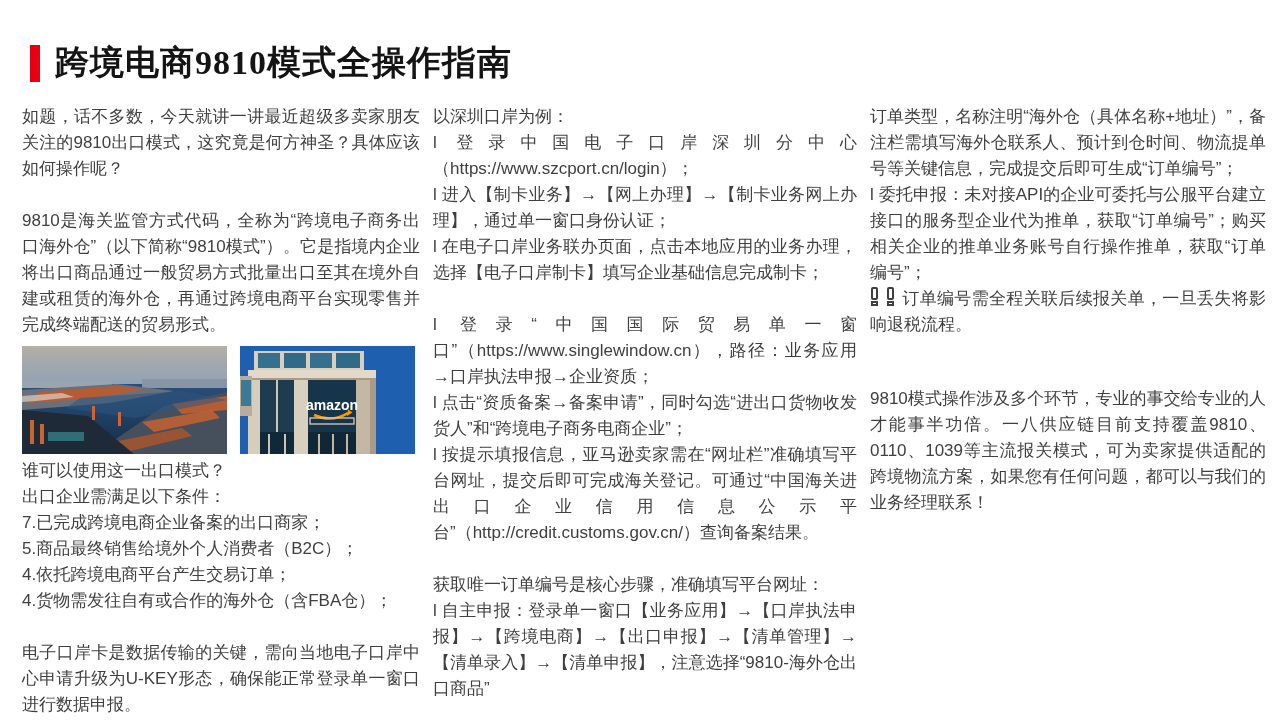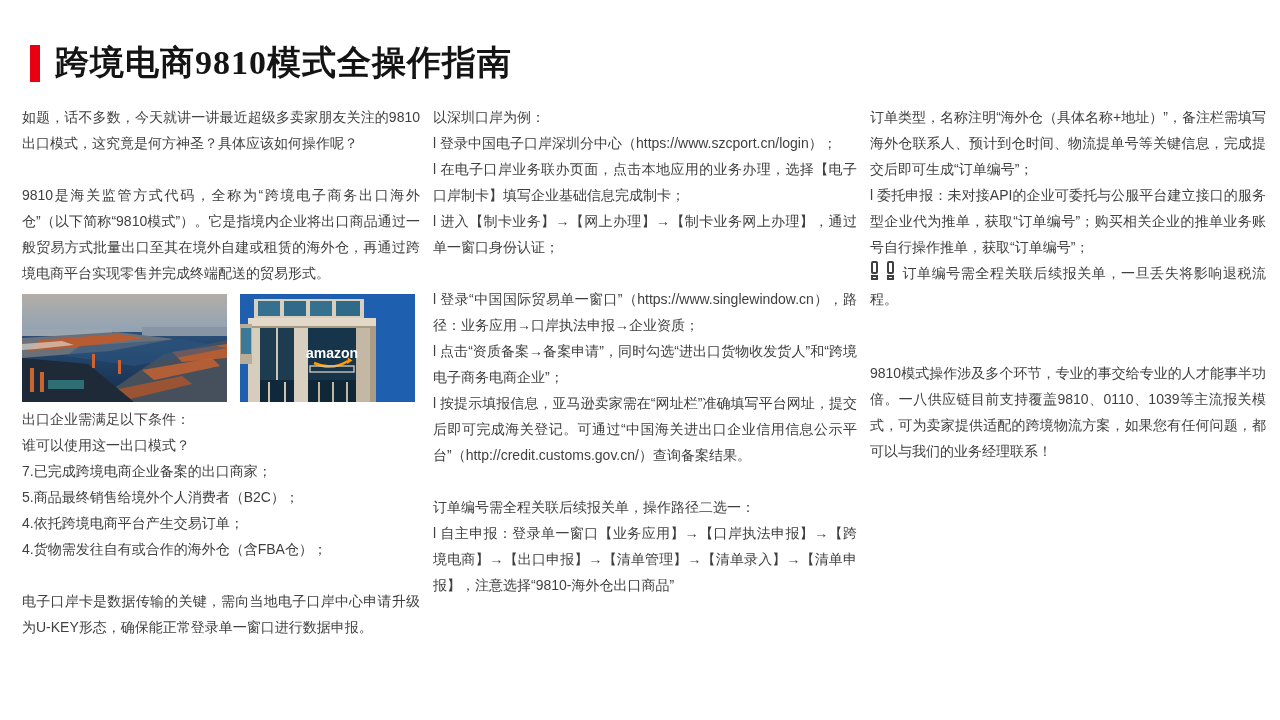--- a/index.html
+++ b/index.html
@@ -11,21 +11,21 @@
   .accent-bar{width:10px;height:37px;background:#e60012;flex:0 0 auto;}
   .doc-title{
     margin:0;font-family:"Liberation Serif","DejaVu Serif",serif;
     font-size:34px;font-weight:bold;color:#141414;letter-spacing:1px;white-space:nowrap;
   }
   .cols{
     display:grid;grid-template-columns:398px 424px 396px;column-gap:13px;
     padding-left:22px;margin-top:18px;
   }
   .col{min-width:0;}
-  .line,p.body{margin:0;font-size:14px;line-height:26px;text-align:justify;}
+  .line,p.body{margin:0;font-size:17px;line-height:26px;text-align:justify;}
   .gap{height:26px;}
   .halfgap{height:22px;}
   figure.photos{margin:8px 0 4px;display:flex;gap:13px;}
   figure.photos svg{display:block;}
   
   .excl{display:inline-block;position:relative;width:9px;height:19px;margin-right:7px;vertical-align:-2px;}
   .excl::before{content:"";position:absolute;left:1px;top:0;width:3px;height:9px;border:2px solid #3f3f3f;border-radius:2px;}
   .excl::after{content:"";position:absolute;left:1px;bottom:0;width:3px;height:1px;border:2px solid #3f3f3f;}
 </style>
 </head>
@@ -101,41 +101,41 @@
         <rect x="78" y="88" width="2" height="20" fill="#c2b6a1"></rect>
         <rect x="92" y="88" width="2" height="20" fill="#c2b6a1"></rect>
         <rect x="106" y="88" width="2" height="20" fill="#c2b6a1"></rect>
         <text x="92" y="64" text-anchor="middle" font-size="14" font-weight="bold" fill="#ffffff" font-family="Liberation Sans, DejaVu Sans, sans-serif">amazon</text>
         <path d="M74 69 Q92 77 108 67" stroke="#ff9900" stroke-width="2.6" fill="none"></path>
         <polygon points="108,63.5 112.5,66.5 107,70" fill="#ff9900"></polygon>
         <rect x="70" y="72" width="44" height="6" fill="none" stroke="#cfc4b2" stroke-width="1.4"></rect>
       </svg>
     </figure>
 
+    <div class="line">谁可以使用这一出口模式？</div>
     <div class="line">出口企业需满足以下条件：</div>
-    <div class="line">谁可以使用这一出口模式？</div>
     <div class="line">7.已完成跨境电商企业备案的出口商家；</div>
     <div class="line">5.商品最终销售给境外个人消费者（B2C）；</div>
     <div class="line">4.依托跨境电商平台产生交易订单；</div>
     <div class="line">4.货物需发往自有或合作的海外仓（含FBA仓）；</div>
     <div class="gap"></div>
     <p class="body">电子口岸卡是数据传输的关键，需向当地电子口岸中心申请升级为U-KEY形态，确保能正常登录单一窗口进行数据申报。</p>
   </div>
 
   <div class="col">
     <div class="line">以深圳口岸为例：</div>
     <p class="body">l 登录中国电子口岸深圳分中心（https://www.szcport.cn/login）；</p>
+    <p class="body">l 进入【制卡业务】→【网上办理】→【制卡业务网上办理】，通过单一窗口身份认证；</p>
     <p class="body">l 在电子口岸业务联办页面，点击本地应用的业务办理，选择【电子口岸制卡】填写企业基础信息完成制卡；</p>
-    <p class="body">l 进入【制卡业务】→【网上办理】→【制卡业务网上办理】，通过单一窗口身份认证；</p>
     <div class="gap"></div>
     <p class="body">l 登录“中国国际贸易单一窗口”（https://www.singlewindow.cn），路径：业务应用→口岸执法申报→企业资质；</p>
     <p class="body">l 点击“资质备案→备案申请”，同时勾选“进出口货物收发货人”和“跨境电子商务电商企业”；</p>
     <p class="body">l 按提示填报信息，亚马逊卖家需在“网址栏”准确填写平台网址，提交后即可完成海关登记。可通过“中国海关进出口企业信用信息公示平台”（http://credit.customs.gov.cn/）查询备案结果。</p>
     <div class="gap"></div>
-    <div class="line">订单编号需全程关联后续报关单，操作路径二选一：</div>
+    <div class="line">获取唯一订单编号是核心步骤，准确填写平台网址：</div>
     <p class="body">l 自主申报：登录单一窗口【业务应用】→【口岸执法申报】→【跨境电商】→【出口申报】→【清单管理】→【清单录入】→【清单申报】，注意选择“9810-海外仓出口商品”</p>
   </div>
 
   <div class="col">
     <p class="body">订单类型，名称注明“海外仓（具体名称+地址）”，备注栏需填写海外仓联系人、预计到仓时间、物流提单号等关键信息，完成提交后即可生成“订单编号”；</p>
     <p class="body">l 委托申报：未对接API的企业可委托与公服平台建立接口的服务型企业代为推单，获取“订单编号”；购买相关企业的推单业务账号自行操作推单，获取“订单编号”；</p>
     <p class="body">
       <span class="excl"></span><span class="excl"></span><span>订单编号需全程关联后续报关单，一旦丢失将影响退税流程。</span>
     </p>
     <div class="gap"></div>

